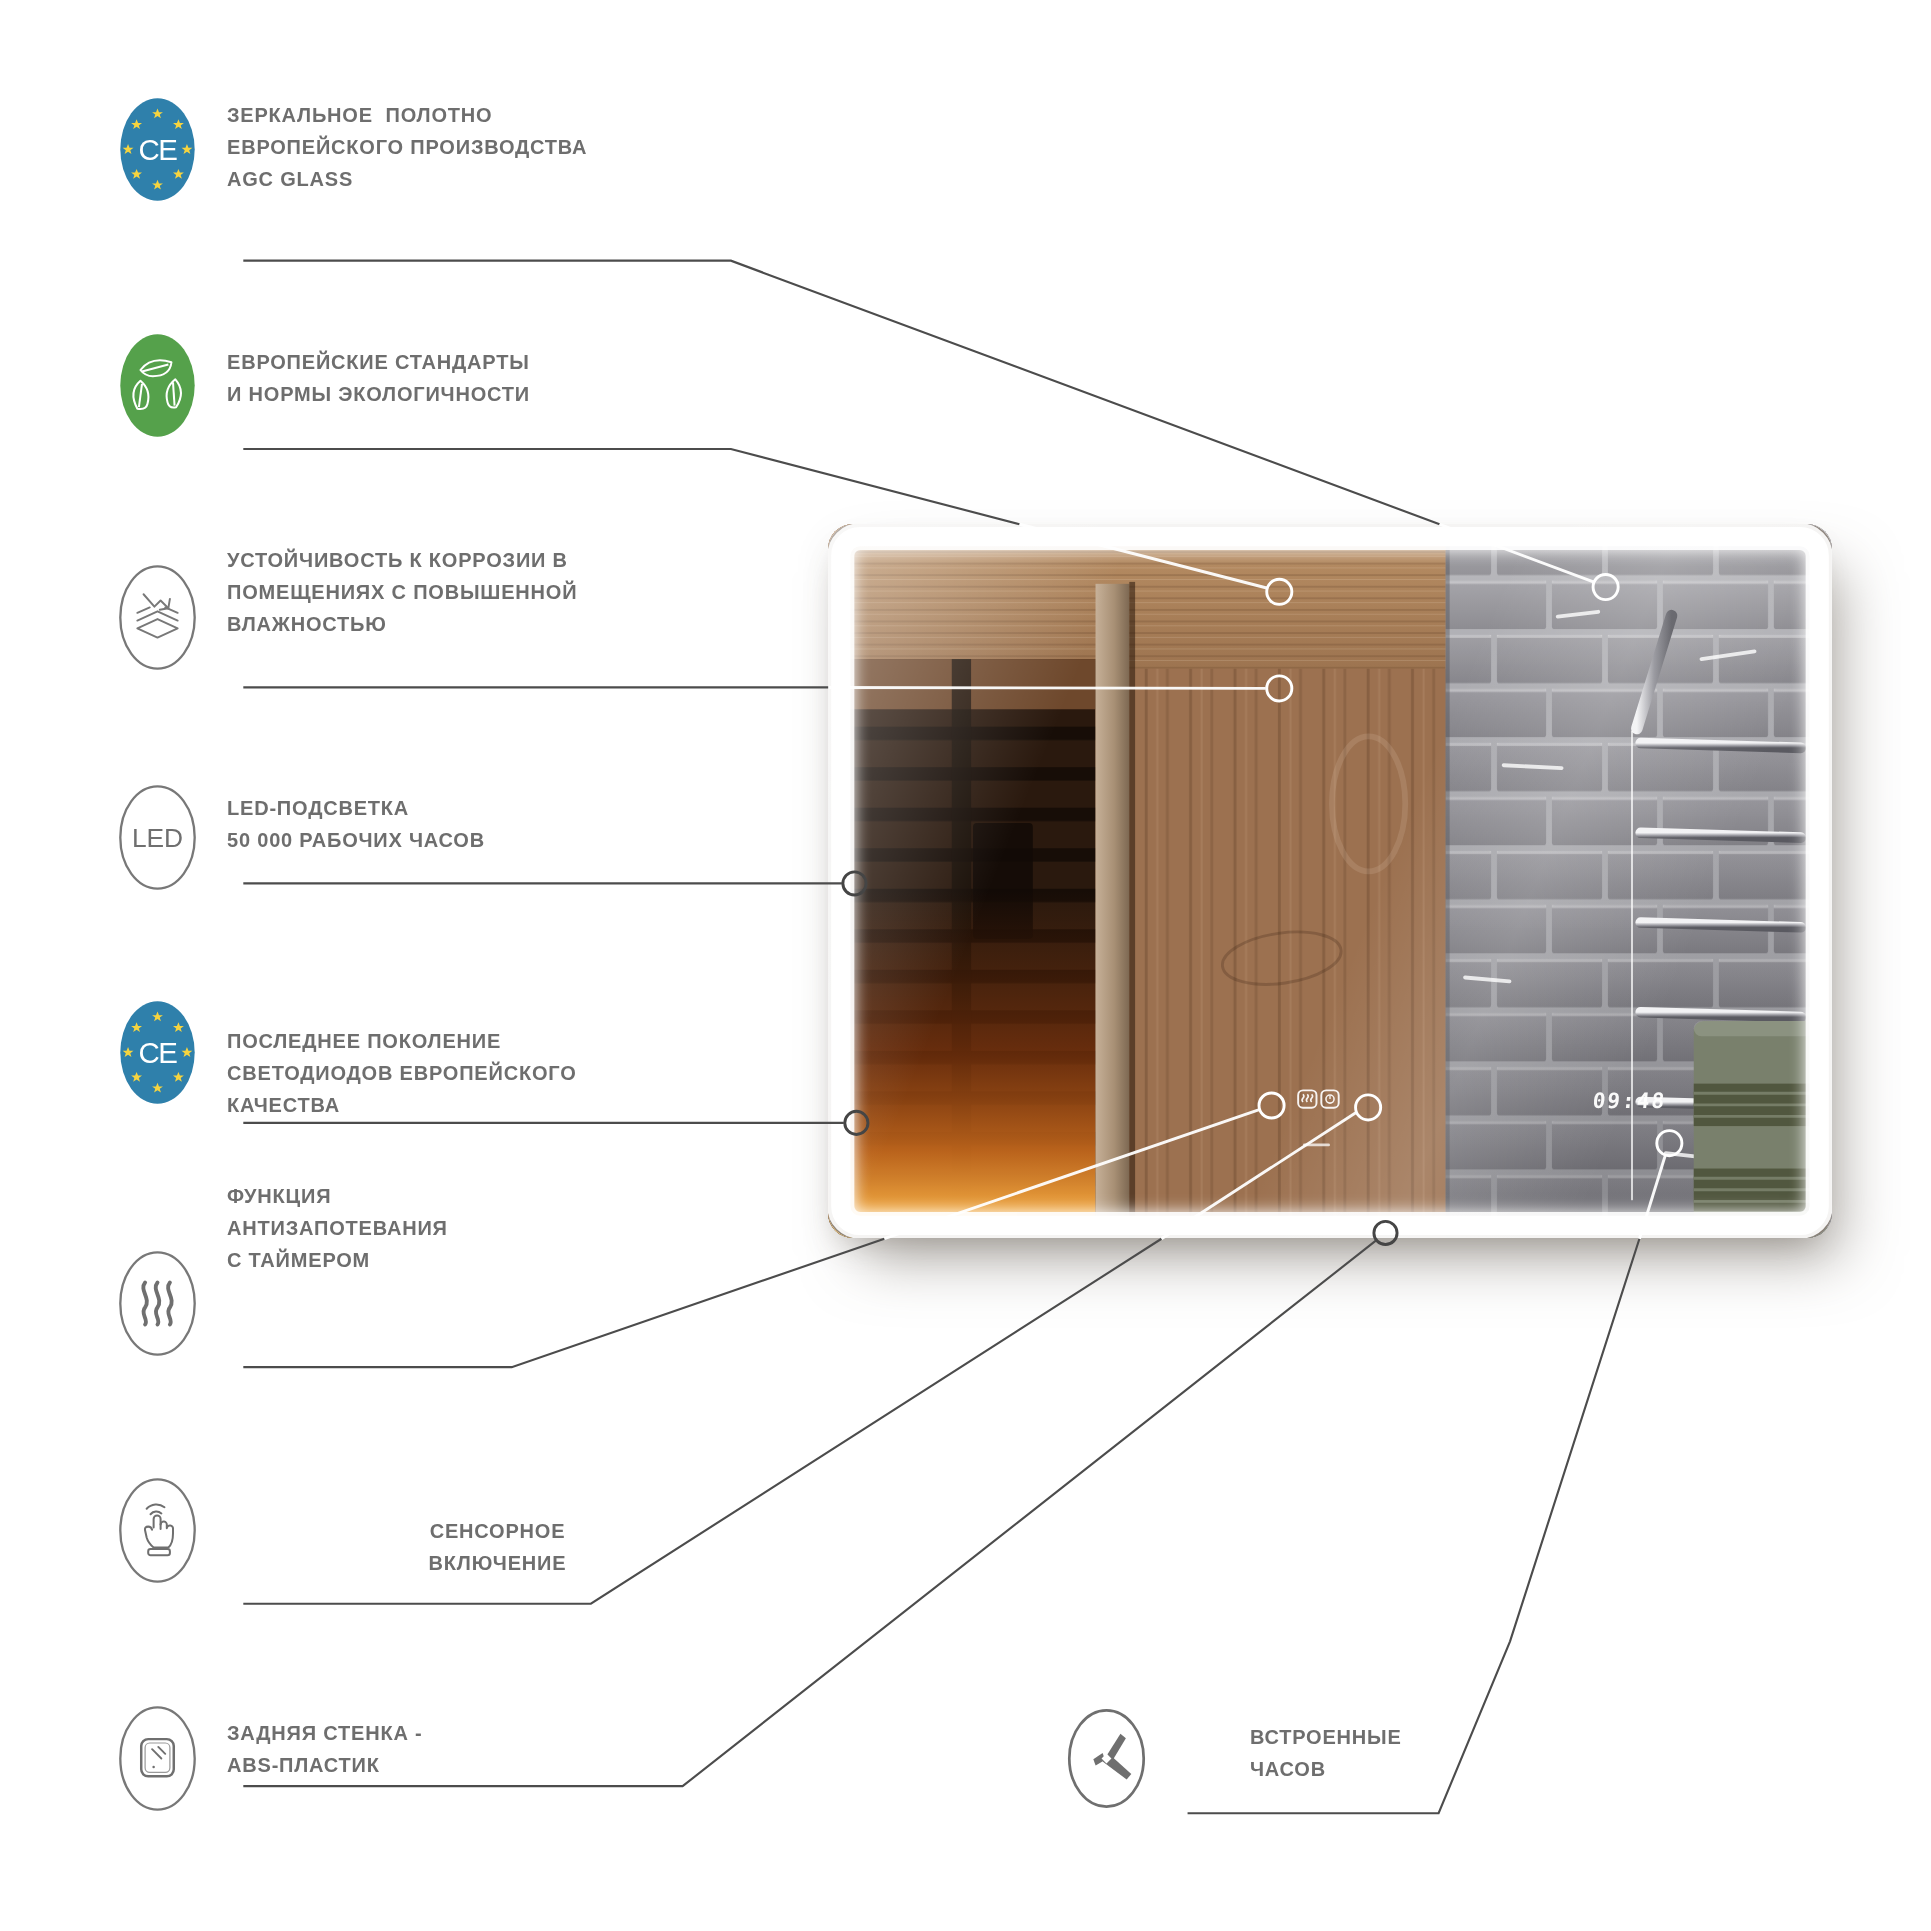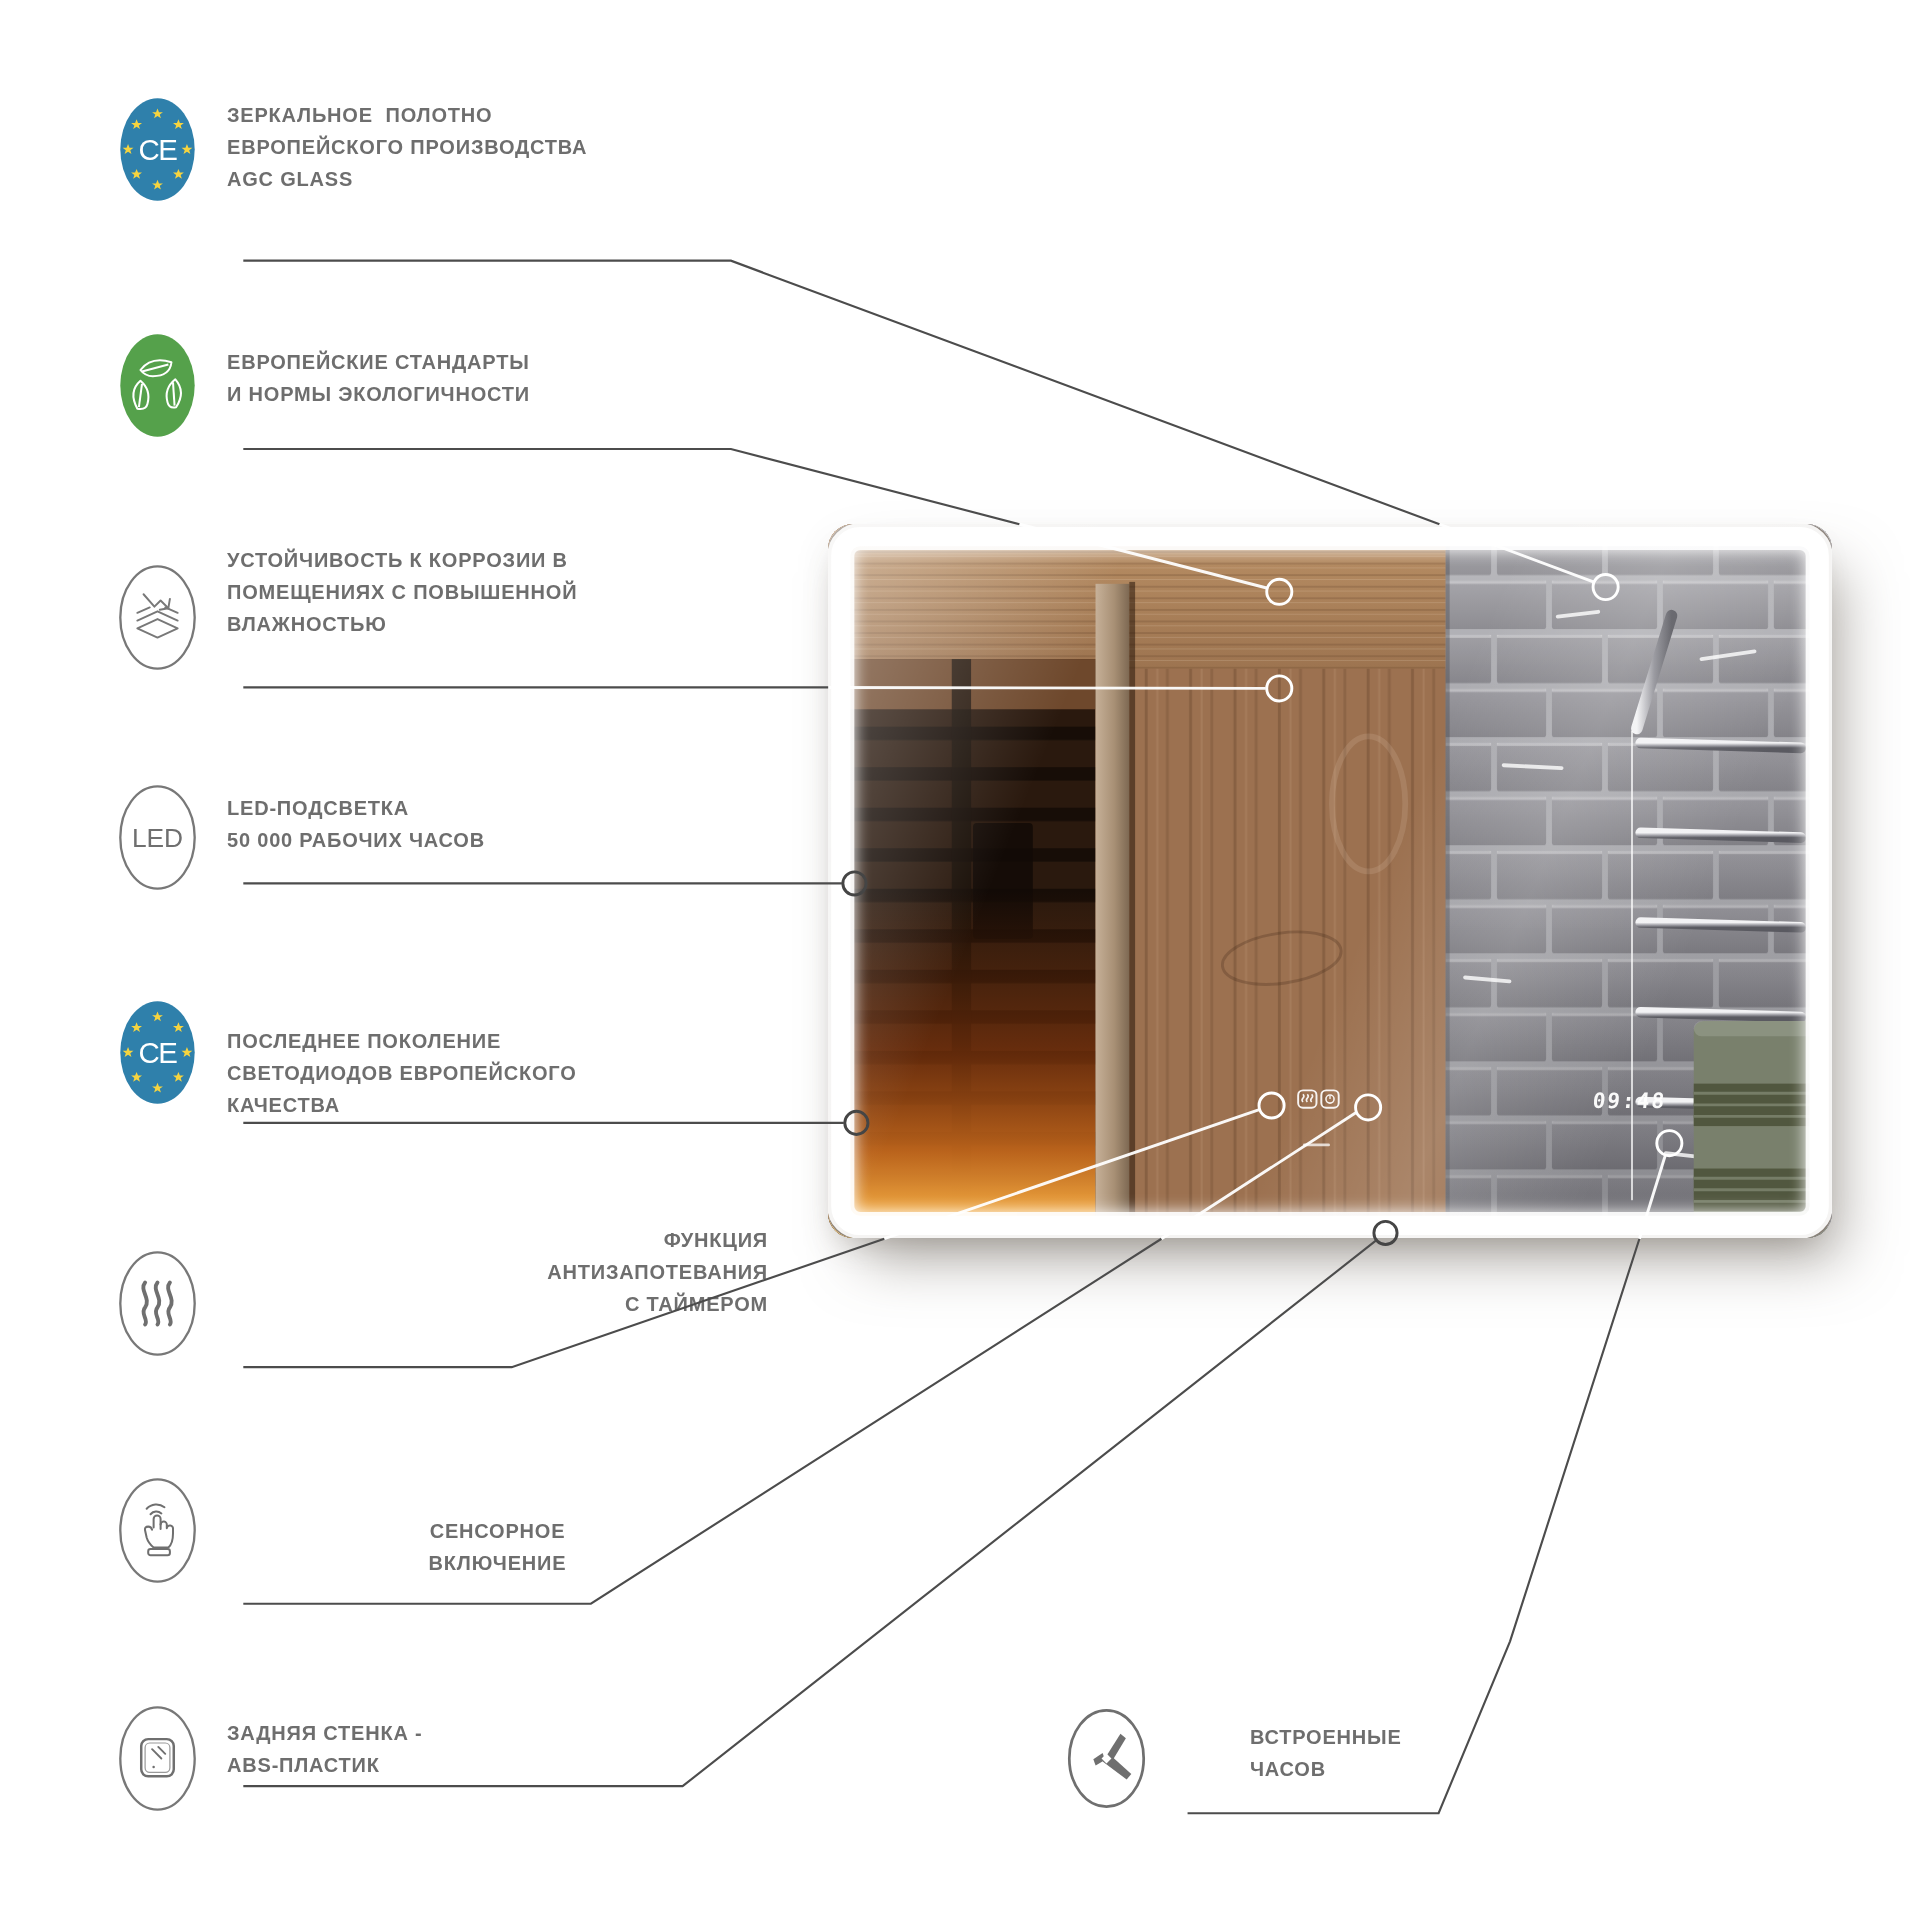--- a/index.html
+++ b/index.html
@@ -9,21 +9,21 @@
   .ficon{position:absolute;width:93px;height:127px;}
   .ftext{position:absolute;left:227px;width:541px;}
   .fline{font-size:20px;line-height:32px;color:#6e6e6e;letter-spacing:0.8px;white-space:pre;
          font-weight:700;}
   
   #i1{left:111px;top:86px;}   #t1{top:99px;}
   #i2{left:111px;top:322px;}  #t2{top:346px;}
   #i3{left:111px;top:554px;}  #t3{top:544px;}
   #i4{left:111px;top:774px;}  #t4{top:792px;}
   #i5{left:111px;top:989px;} #t5{top:1025px;}
-  #i6{left:111px;top:1240px;} #t6{top:1224px;text-align:right;}
+  #i6{left:111px;top:1240px;} #t6{top:1180px;}
   #i7{left:111px;top:1467px;} #t7{top:1515px;text-align:center;}
   #i8{left:111px;top:1695px;} #t8{top:1717px;}
   #i9{left:1060px;top:1695px;} #t9{left:1250px;top:1721px;}
   
   .mirror{position:absolute;left:828px;top:524px;width:1004px;height:714px;border-radius:25px;
           background:linear-gradient(135deg,#5c4634,#3a2b1e);
           box-shadow:21px 33px 58px -13.5px rgba(96,88,78,.5), -3.9px 15.4px 33px -15.4px rgba(96,88,78,.35);}
   .mirror-face{position:absolute;left:0;top:0;border-radius:25px;}
   .mirror-glare{position:absolute;left:0;top:0;width:1004px;height:714px;border-radius:25px;
           background:linear-gradient(112deg, rgba(255,255,255,.34) 1%, rgba(255,255,255,0) 24%,

